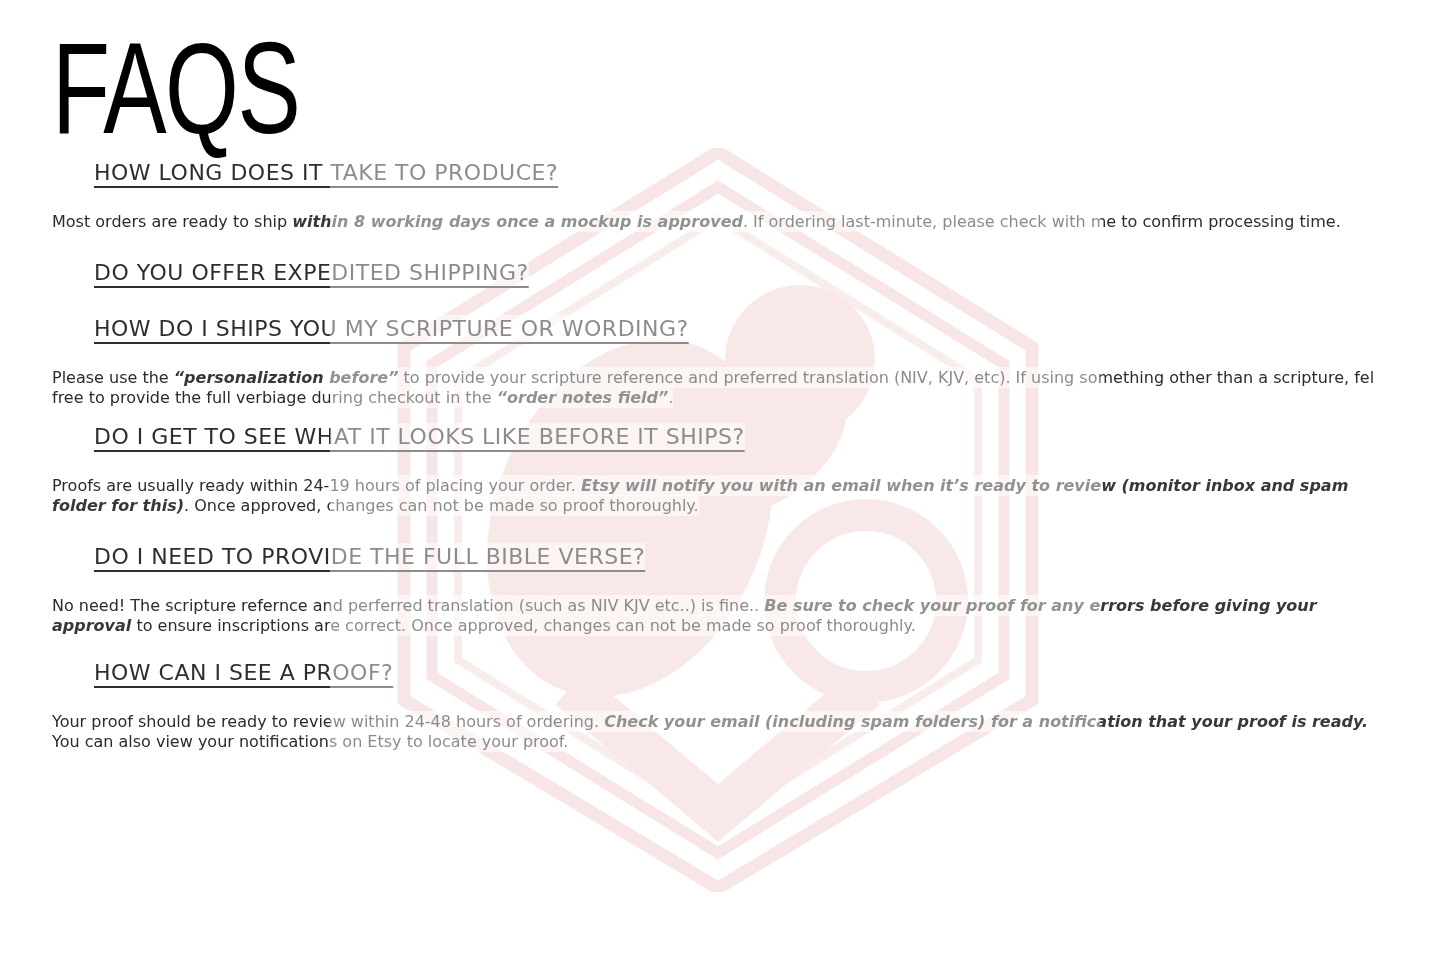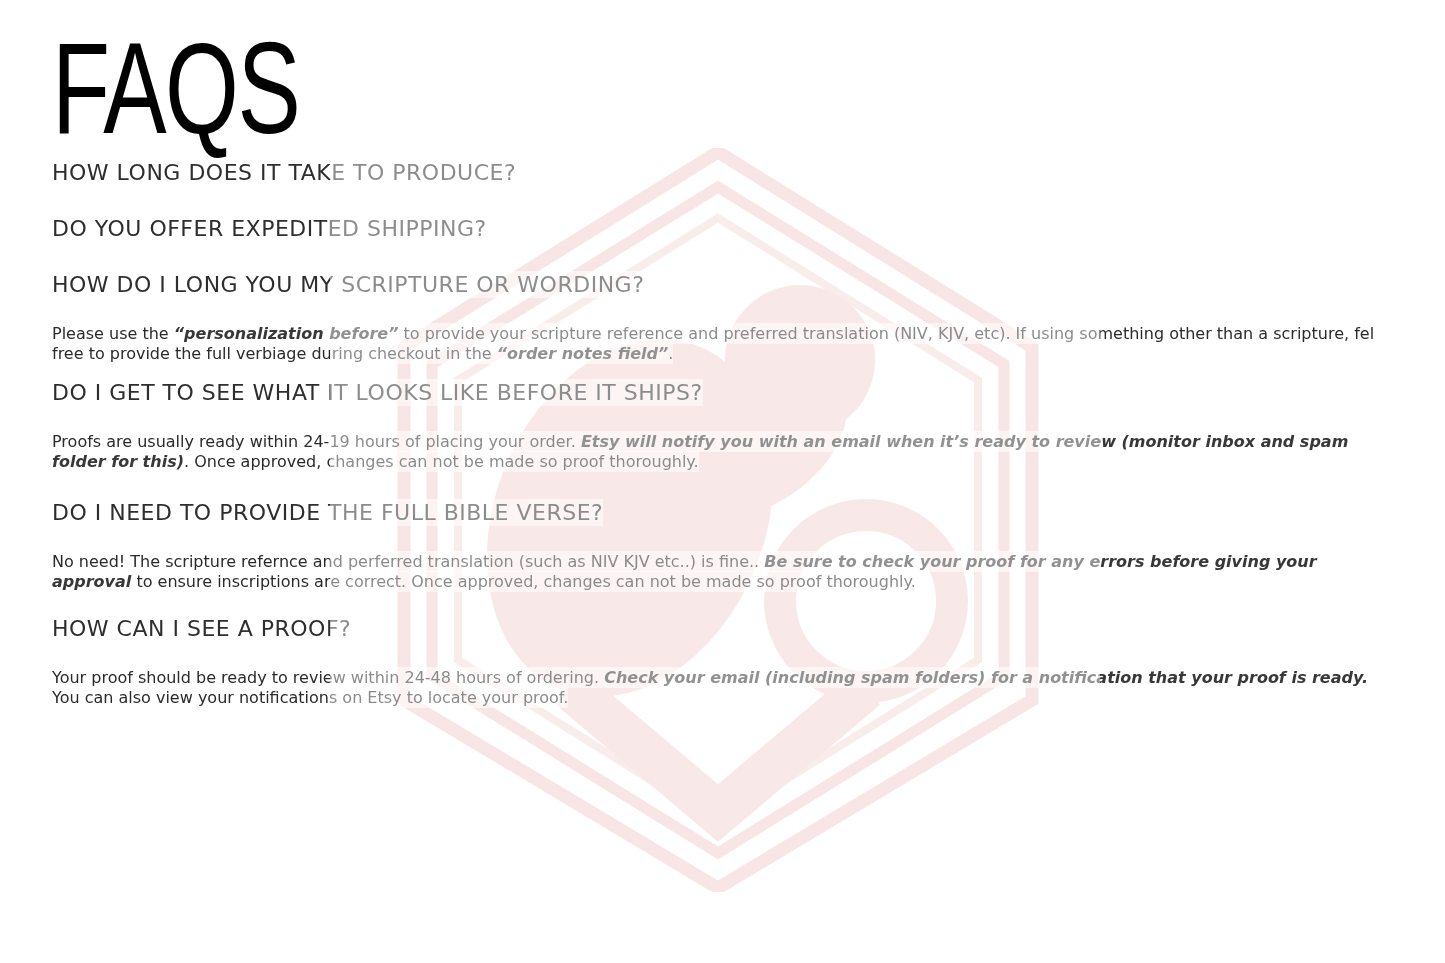--- a/index.html
+++ b/index.html
@@ -44,23 +44,25 @@
   h2{
     margin:26px 0 0 0;
     font-size:22px;
     font-weight:400;
     letter-spacing:0.5px;
     line-height:30px;
     color:#2e2e2e;
     white-space:pre;
   }
   h2 .hl{
+    text-decoration:underline;
     text-decoration-thickness:2px;
     text-underline-offset:6px;
     text-decoration-color:#2e2e2e;
+    margin-left:42px;
   }
   .s1 h2{margin-top:16px;}
   .s4 h2{margin-top:14px;}
   .s6 h2{margin-top:22px;}
   .s7 h2{margin-top:22px;}
   p{
     margin:24px 0 0 0;
     font-size:16px;
     line-height:20px;
     color:#2b2b2b;
@@ -100,28 +102,29 @@
       <path d="M240 540 L388 665 L536 540" fill="none" stroke="#f2d7d5" stroke-width="44"></path>
     </g>
   </svg>
 
   <div class="content">
 
     <h1 class="title">FAQS</h1>
 
     <section class="s1">
       <h2><span class="hl">HOW LONG DOES IT TAKE TO PRODUCE?</span></h2>
+      <p><span class="hl"><span class="run-n">Most orders are ready to ship </span><span class="run-bi">within 8 working days once a mockup is approved</span><span class="run-n">. If ordering last-minute, please check with me to confirm processing time.</span></span></p>
     </section>
 
     <section class="s2">
       <h2><span class="hl">DO YOU OFFER EXPEDITED SHIPPING?</span></h2>
     </section>
 
     <section class="s3">
-      <h2><span class="hl">HOW DO I LONG YOU MY SCRIPTURE OR WORDING?</span></h2>
+      <h2><span class="hl">HOW DO I SHIPS YOU MY SCRIPTURE OR WORDING?</span></h2>
       <p><span class="hl"><span class="run-n">Please use the </span><span class="run-bi">“personalization before”</span><span class="run-n"> to provide your scripture reference and preferred translation (NIV, KJV, etc). If using something other than a scripture, fel
 free to provide the full verbiage during checkout in the </span><span class="run-bi">“order notes field”</span><span class="run-n">.</span></span></p>
     </section>
 
     <section class="s4">
       <h2><span class="hl">DO I GET TO SEE WHAT IT LOOKS LIKE BEFORE IT SHIPS?</span></h2>
       <p><span class="hl"><span class="run-n">Proofs are usually ready within 24-19 hours of placing your order. </span><span class="run-bi">Etsy will notify you with an email when it’s ready to review (monitor inbox and spam
 folder for this)</span><span class="run-n">. Once approved, changes can not be made so proof thoroughly.</span></span></p>
     </section>
 

